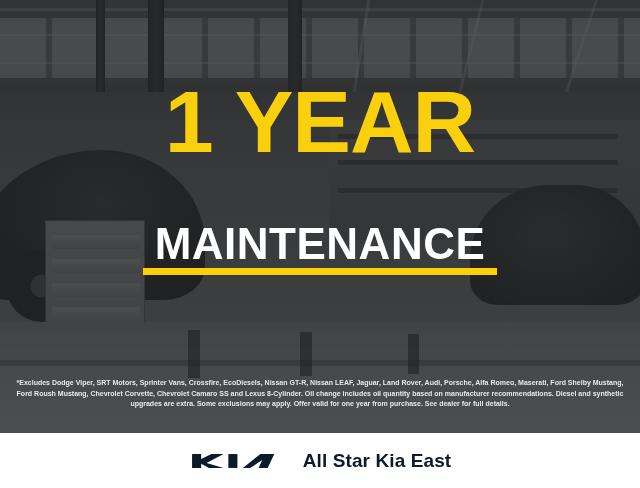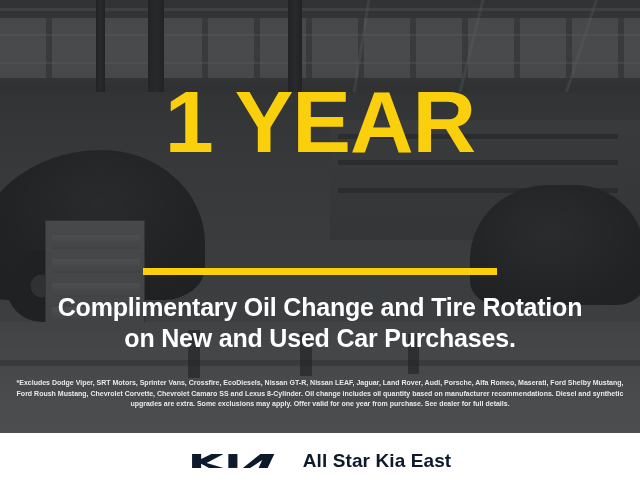--- a/index.html
+++ b/index.html
@@ -260,27 +260,24 @@
     <div class="lift-leg" style="left:0;top:360px;width:640px;height:6px;background:rgba(24,26,28,.32);"></div>
 
     <div class="bg-tint"></div>
   </div>
 
   <div class="content">
 
     <div class="headline-year">1 YEAR</div>
 
 
+    <div class="headline-sub2">MAINTENANCE</div>
 
     <div class="divider"></div>
 
-    <div class="tagline">
-      <span class="line">Complimentary Oil Change and Tire Rotation</span>
-      <span class="line">on New and Used Car Purchases.</span>
-    </div>
 
     <div class="disclaimer">*Excludes Dodge Viper, SRT Motors, Sprinter Vans, Crossfire, EcoDiesels, Nissan GT-R, Nissan LEAF, Jaguar, Land Rover, Audi, Porsche, Alfa Romeo, Maserati, Ford Shelby Mustang, Ford Roush Mustang, Chevrolet Corvette, Chevrolet Camaro SS and Lexus 8-Cylinder. Oil change includes oil quantity based on manufacturer recommendations. Diesel and synthetic upgrades are extra. Some exclusions may apply. Offer valid for one year from purchase. See dealer for full details.</div>
   </div>
 
   <div class="footer-bar">
     <div class="footer-inner">
       <span>
         <svg class="kia-logo" width="92" height="26" viewBox="0 0 300 86" aria-hidden="true">
           <g fill="#0C1A2B">
             <path d="M8 20 h30 v16 l34 -16 h40 L56 50 l56 16 H64 L38 52 v14 H8 Z"></path>

